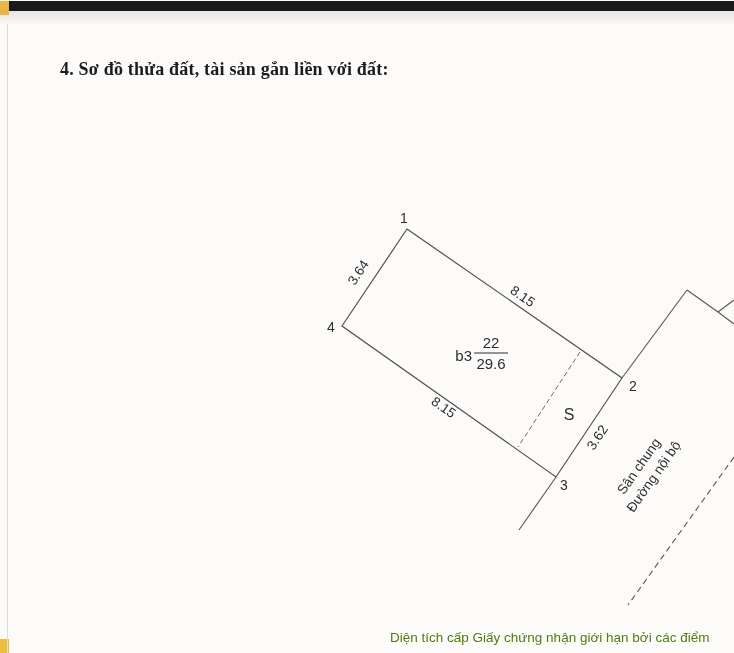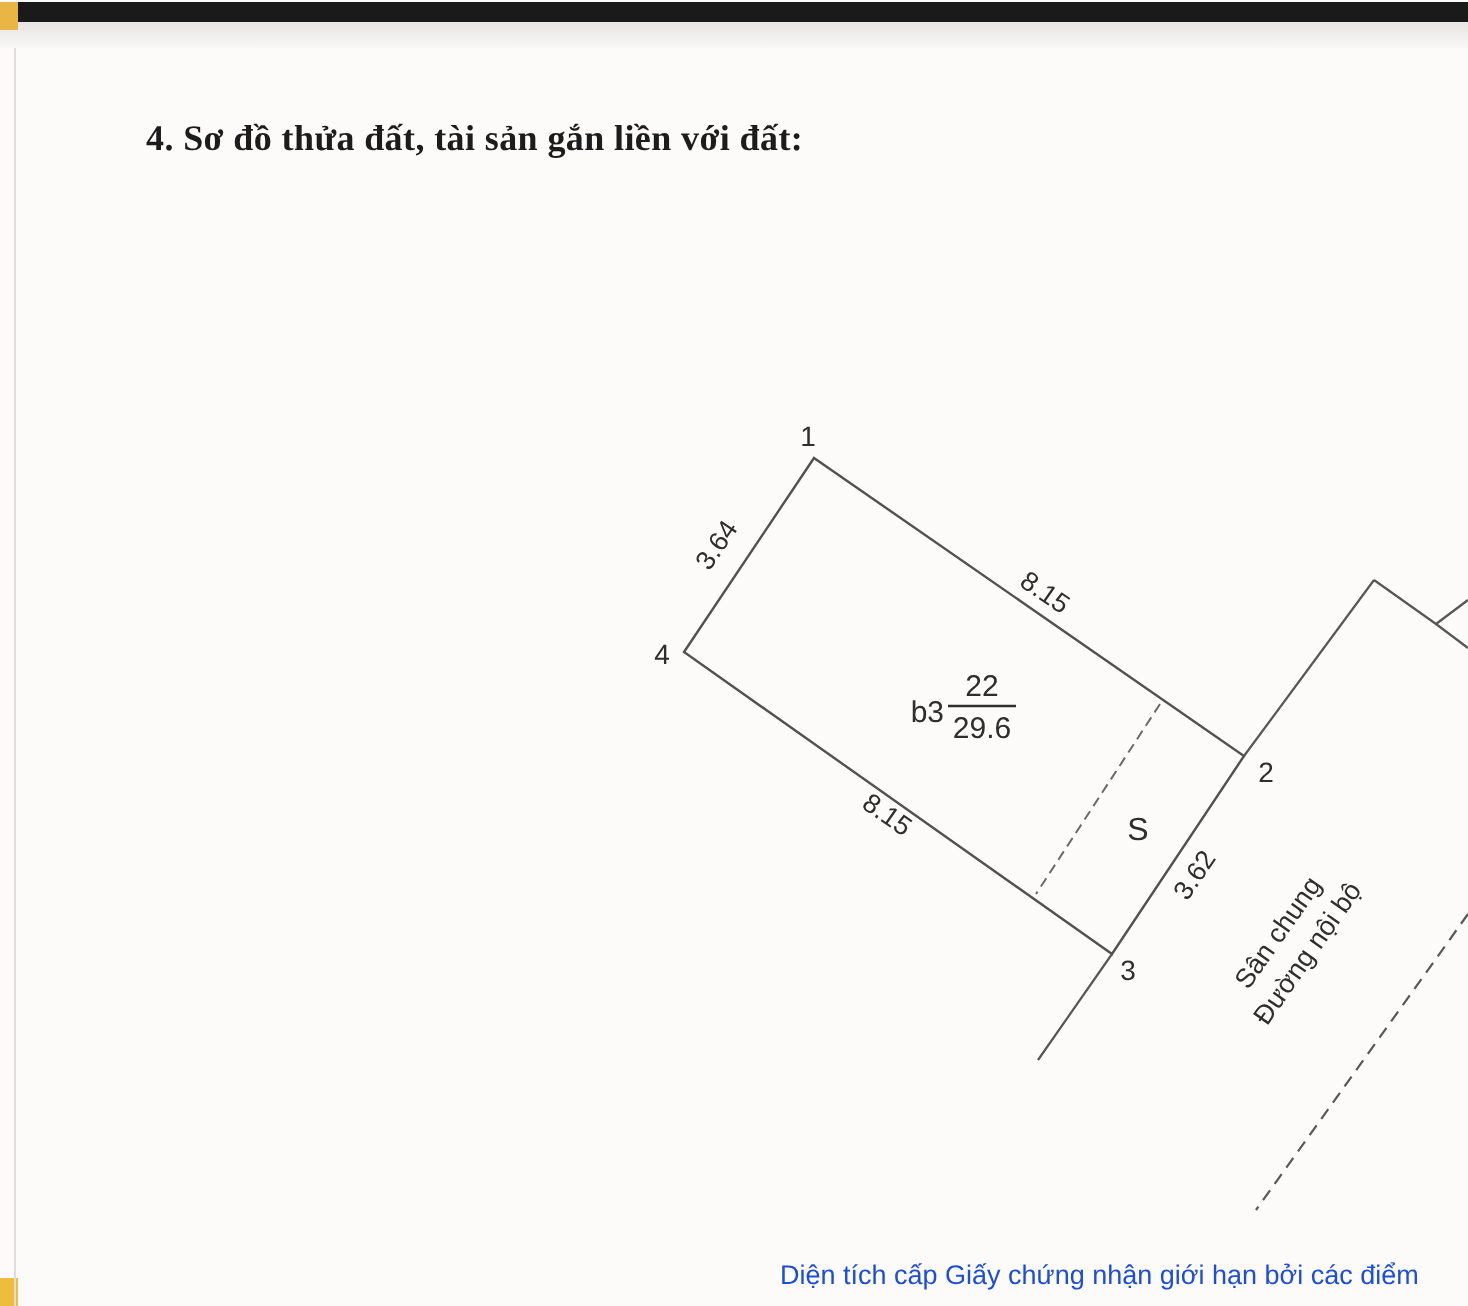--- a/index.html
+++ b/index.html
@@ -19,28 +19,28 @@
   .corner-mark{
     position:absolute;left:0;width:9px;background:#e9b545;
   }
   .corner-mark.top{top:1px;height:14px;}
   .corner-mark.bottom{top:639px;height:14px;background:#edbd3f;}
   .page-edge-line{
     position:absolute;left:7px;top:24px;width:1px;height:629px;
     background:#e0dcdb;
   }
   .section-title{
-    position:absolute;left:73px;top:59px;margin:0;
+    position:absolute;left:60px;top:59px;margin:0;
     font-family:"Liberation Serif","DejaVu Serif",serif;
     font-weight:700;font-size:18px;color:#1c1c1c;
     letter-spacing:0.2px;white-space:nowrap;
   }
   .footer-note{
     position:absolute;left:390px;top:630px;
-    font-size:13.5px;color:#1d4ed8;white-space:nowrap;
+    font-size:13.5px;color:#4d7c0f;white-space:nowrap;
   }
   svg.diagram{position:absolute;left:0;top:0;}
   svg .ln{stroke:#515151;stroke-width:1.2;fill:none;}
   svg .ln-thin{stroke:#565656;stroke-width:1.1;fill:none;}
   svg .dash{stroke:#6a6a6a;stroke-width:1;fill:none;stroke-dasharray:5 3;}
   svg .road-dash{stroke:#585858;stroke-width:1.1;fill:none;stroke-dasharray:6 4;}
   svg text{
     fill:#2e2e2e;
     font-family:"Liberation Sans","DejaVu Sans",sans-serif;
     font-size:13.5px;

